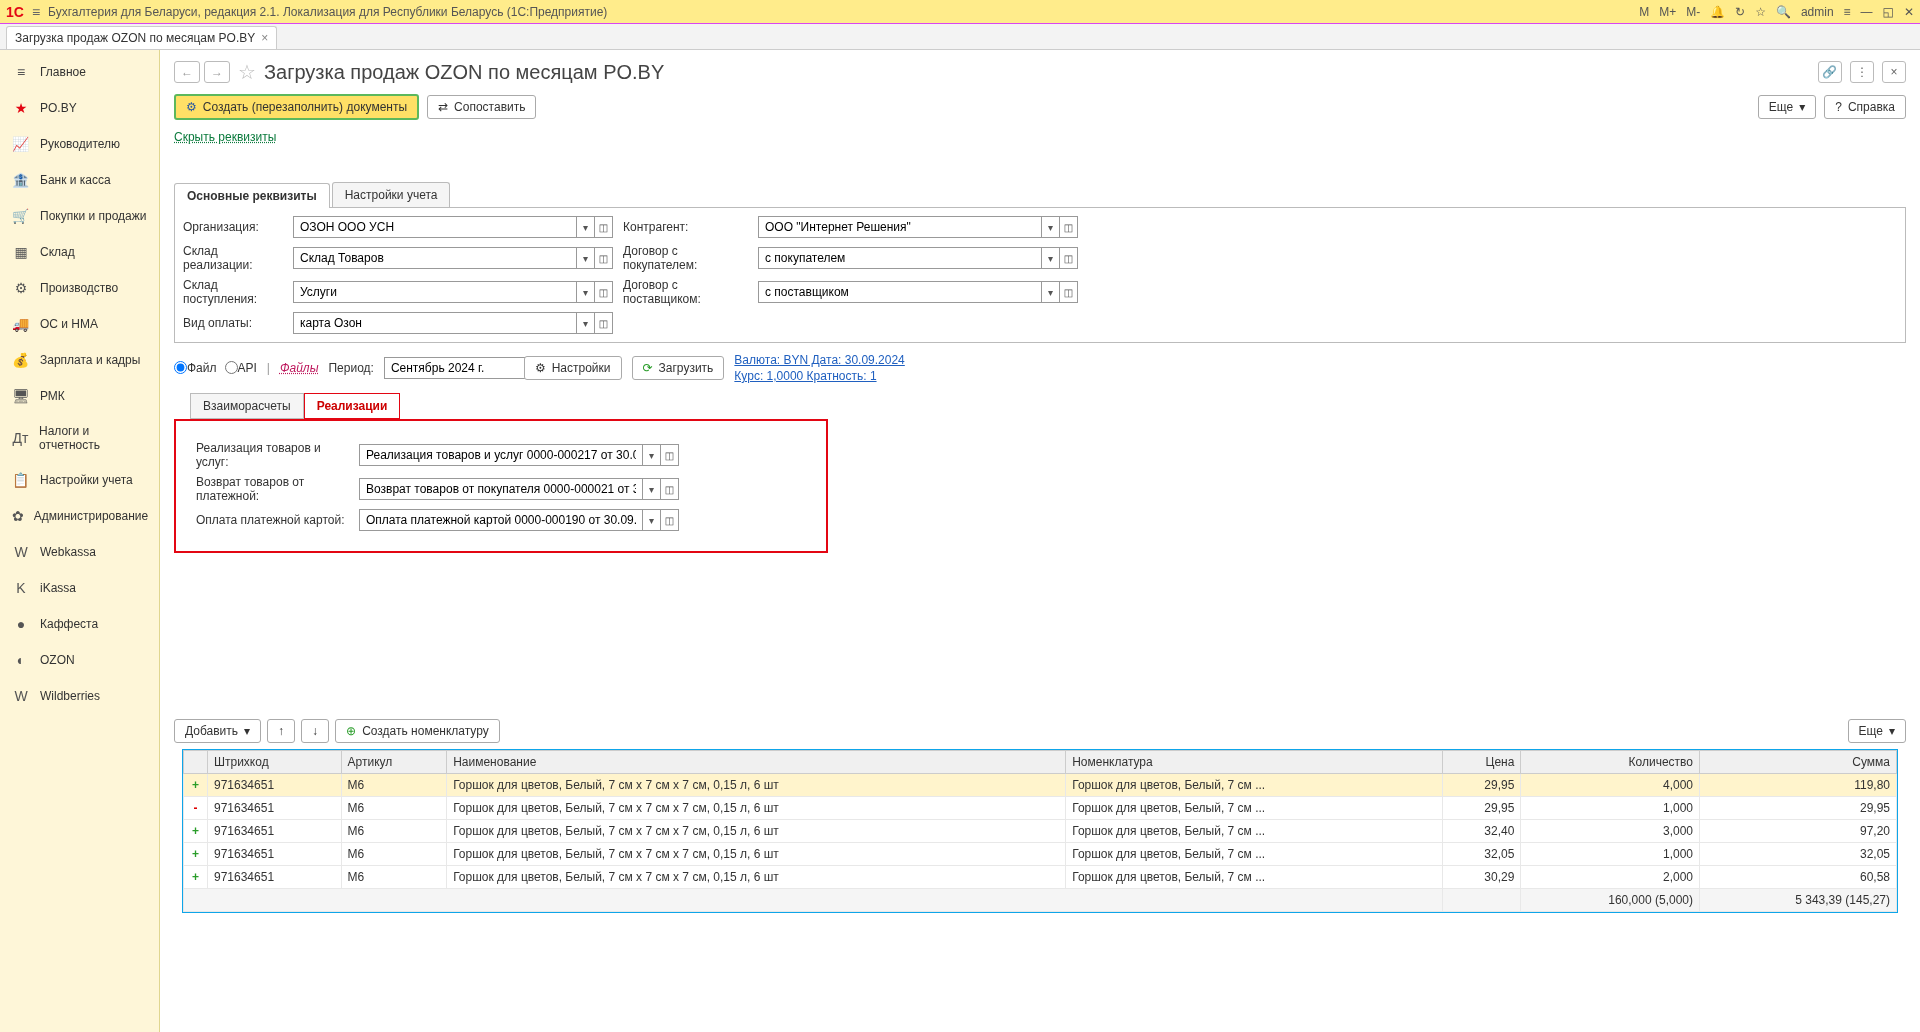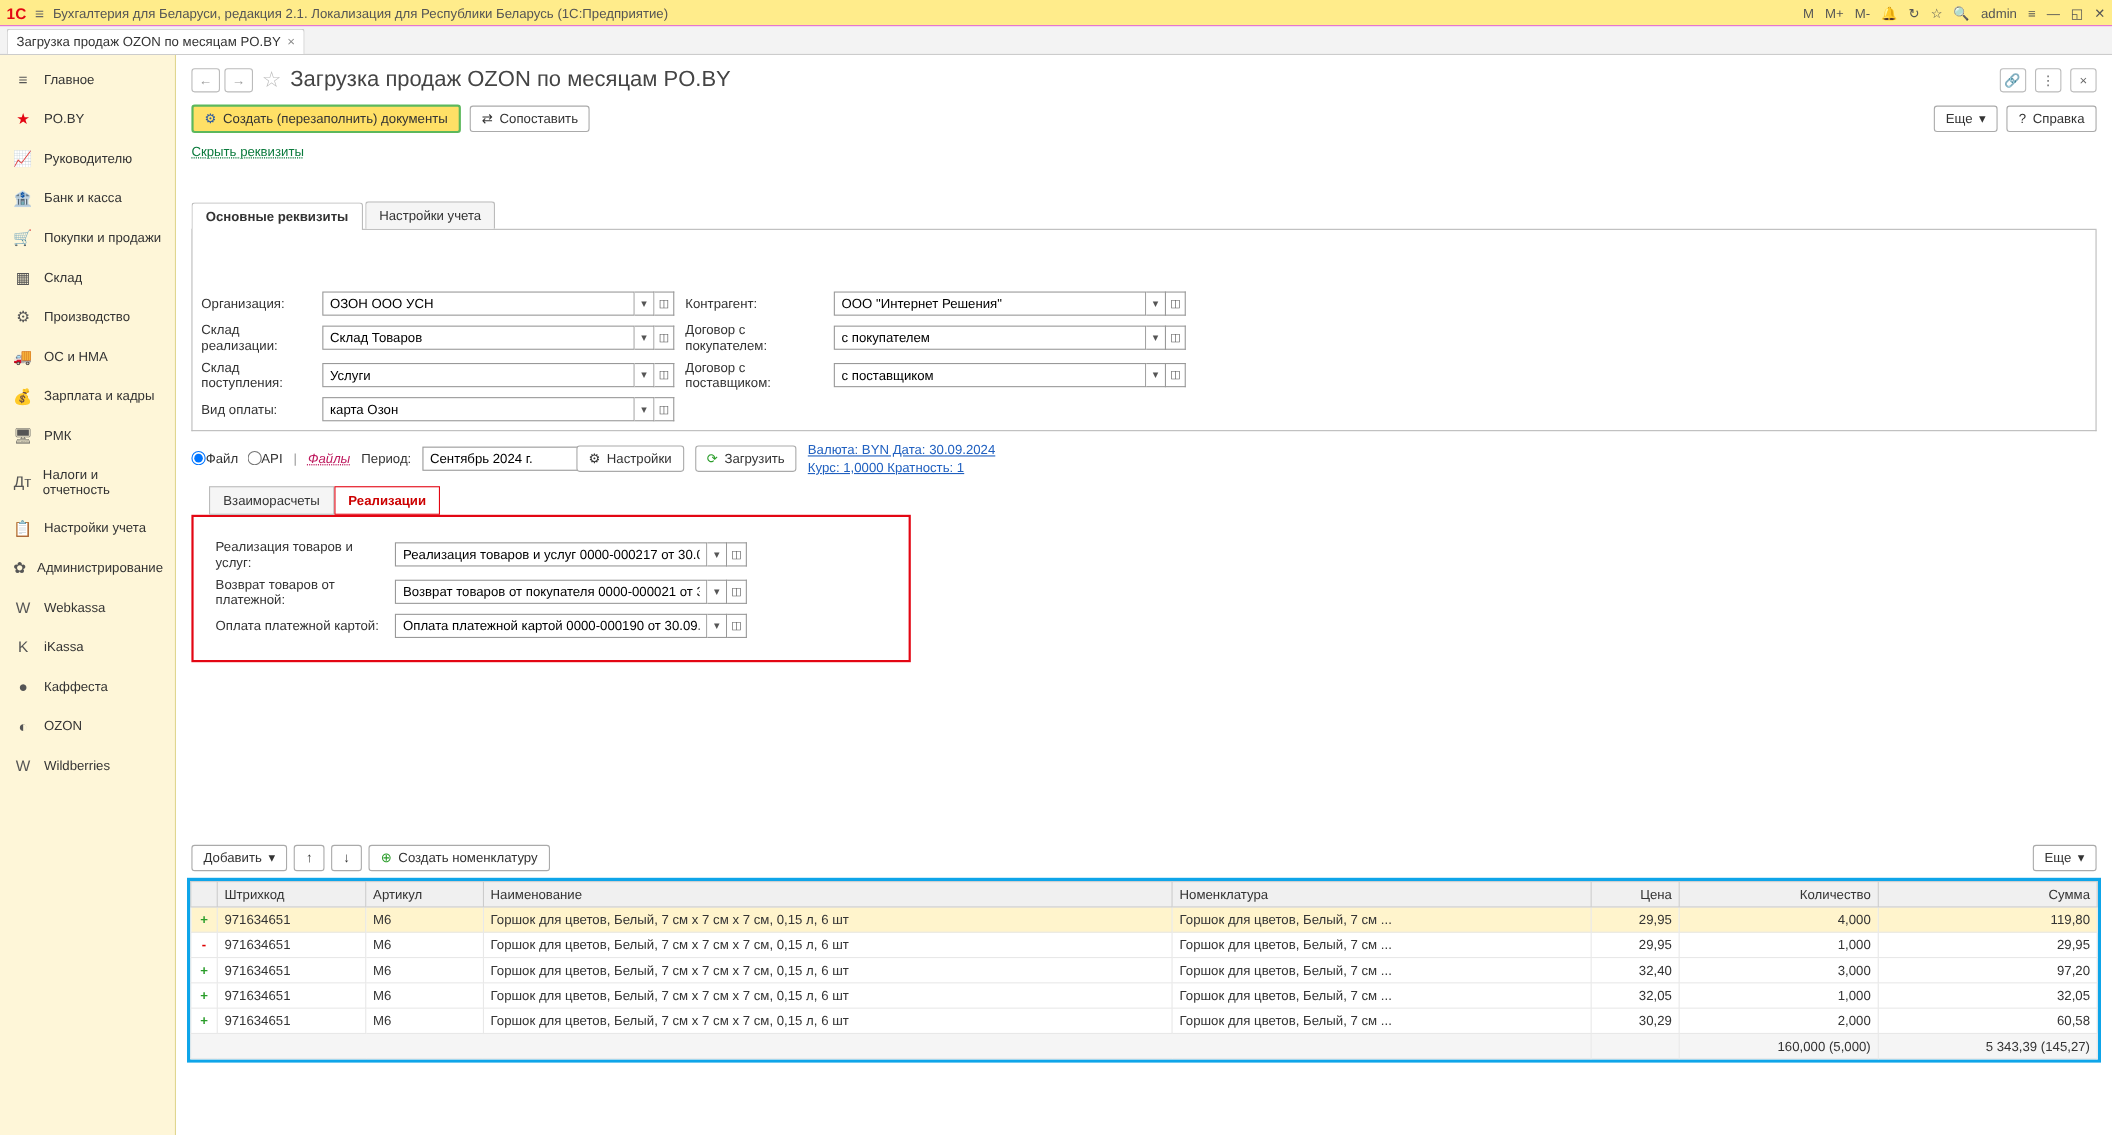--- a/index.html
+++ b/index.html
@@ -51,21 +51,21 @@
 .hide-link { color: #0a7a3c; text-decoration: underline dotted; cursor: pointer; margin: 6px 14px; display: inline-block; font-size:12px;}
 
 
 .tabs-panel { margin: 6px 14px 0; }
 .tabs { display: flex; border-bottom: 1px solid #bbb; margin-top: 32px; }
 .tab2 { padding: 5px 12px; border: 1px solid #bbb; border-bottom: none; background: #f5f5f5; cursor: pointer; font-size: 12px; border-radius: 3px 3px 0 0; margin-right: 2px; }
 .tab2.active { background: #fff; font-weight: bold; position: relative; top: 1px; }
 
 .panel-body { border: 1px solid #bbb; border-top: none; padding: 8px; }
 
-.form-grid { display: grid; grid-template-columns: 100px 320px 125px 320px; gap: 6px 10px; align-items: center; margin-top: 48px; }
+.form-grid { display: grid; grid-template-columns: 100px 320px 125px 320px; gap: 6px 10px; align-items: center; }
 .form-label { font-size: 12px; color: #333; }
 .form-input-group { display: flex; }
 .form-input { flex: 1; border: 1px solid #999; padding: 3px 6px; font-size: 12px; background: #fff; height:22px; }
 .input-btn { border: 1px solid #999; border-left: none; background: #fff; width: 18px; height:22px; display:flex; align-items:center; justify-content:center; cursor:pointer; font-size:10px; color:#555; }
 
 
 .controls-row { display: flex; align-items: center; gap: 10px; padding: 10px 14px; }
 .radio-group { display: flex; gap: 8px; align-items: center; }
 .radio-lbl { display: flex; align-items: flex-start; gap: 0; font-size: 12px; }
 .green-link { color: #be185d; text-decoration: underline dotted; cursor: pointer; font-size:12px;font-style:italic; }
@@ -75,21 +75,21 @@
 
 
 .doc-panel { border: 2px solid #e30613; margin: 0 14px 0; padding: 12px; width: 654px; }
 .doc-tabs { display:flex;}
 .doc-tab { padding: 5px 12px; border: 1px solid #bbb; background: #f5f5f5; cursor: pointer; font-size: 12px; }
 .doc-tab.active { background: #fff; border-bottom-color:#fff; font-weight:bold; color:#c00; border-color:#e30613; }
 .doc-grid { padding: 8px; display:grid; grid-template-columns: 155px 320px; gap:6px 8px; align-items:center; }
 
 
 .table-toolbar { display:flex; align-items:center; gap:6px; padding:6px 14px; margin-top:160px;}
-.table-wrap { margin: 0 10px; border: 3px solid #0ea5e9; }
+.table-wrap { margin: 0 22px; border: 1px solid #0ea5e9; }
 table { width: 100%; border-collapse: collapse; font-size: 12px; }
 th { background: #f0f0f0; border: 1px solid #ccc; padding: 4px 6px; text-align: left; font-weight: normal; color: #333; }
 td { border: 1px solid #e8e8e8; padding: 4px 6px; }
 tr.highlighted { background: #fff4cc; }
 .num { text-align: right; }
 .plus-icon { color: #2a9d2a; font-weight: bold; }
 .minus-icon { color: #d00; font-weight: bold; }
 tfoot td { background: #f5f5f5; font-weight: normal; border-top:1px solid #bbb; }
 </style>
 </head>

